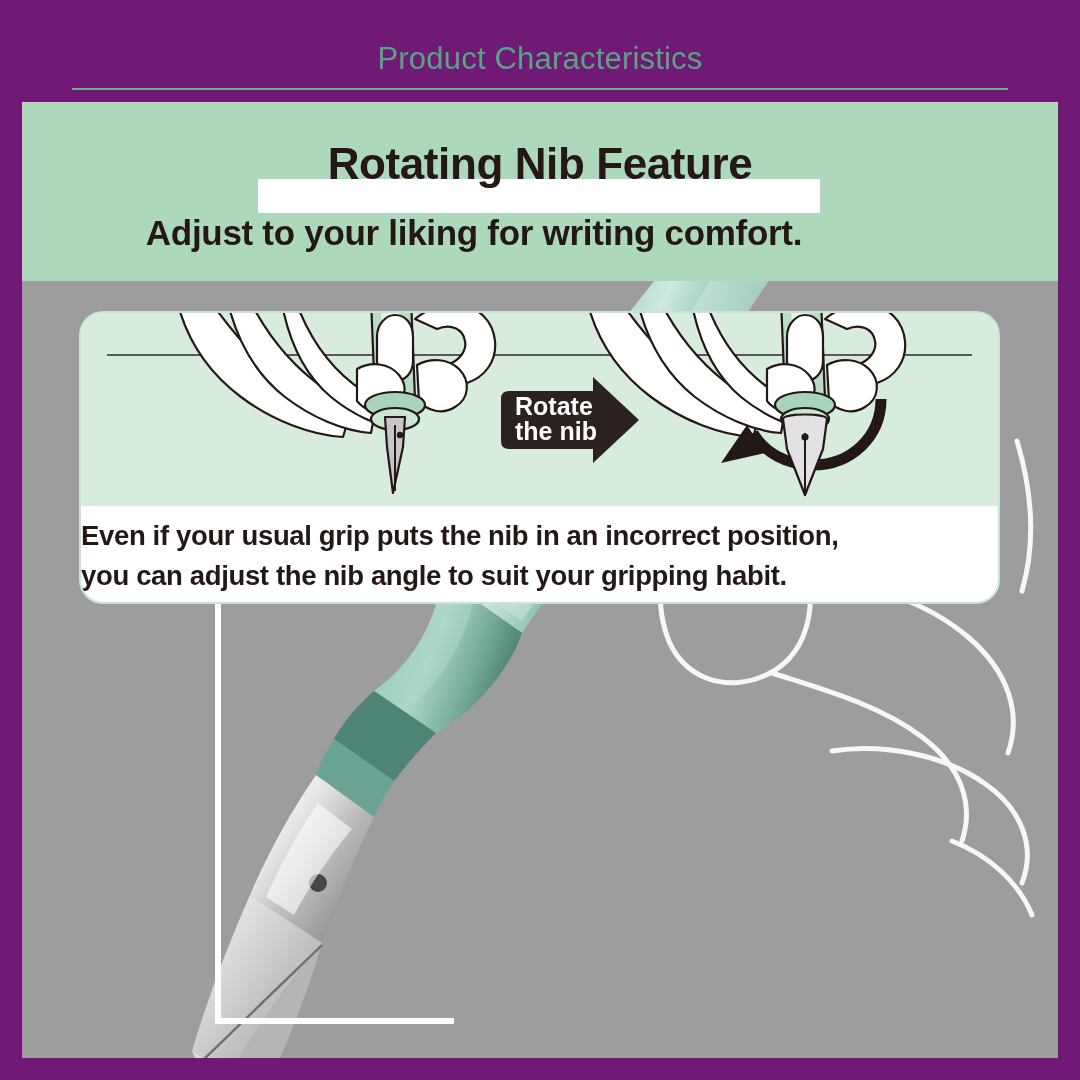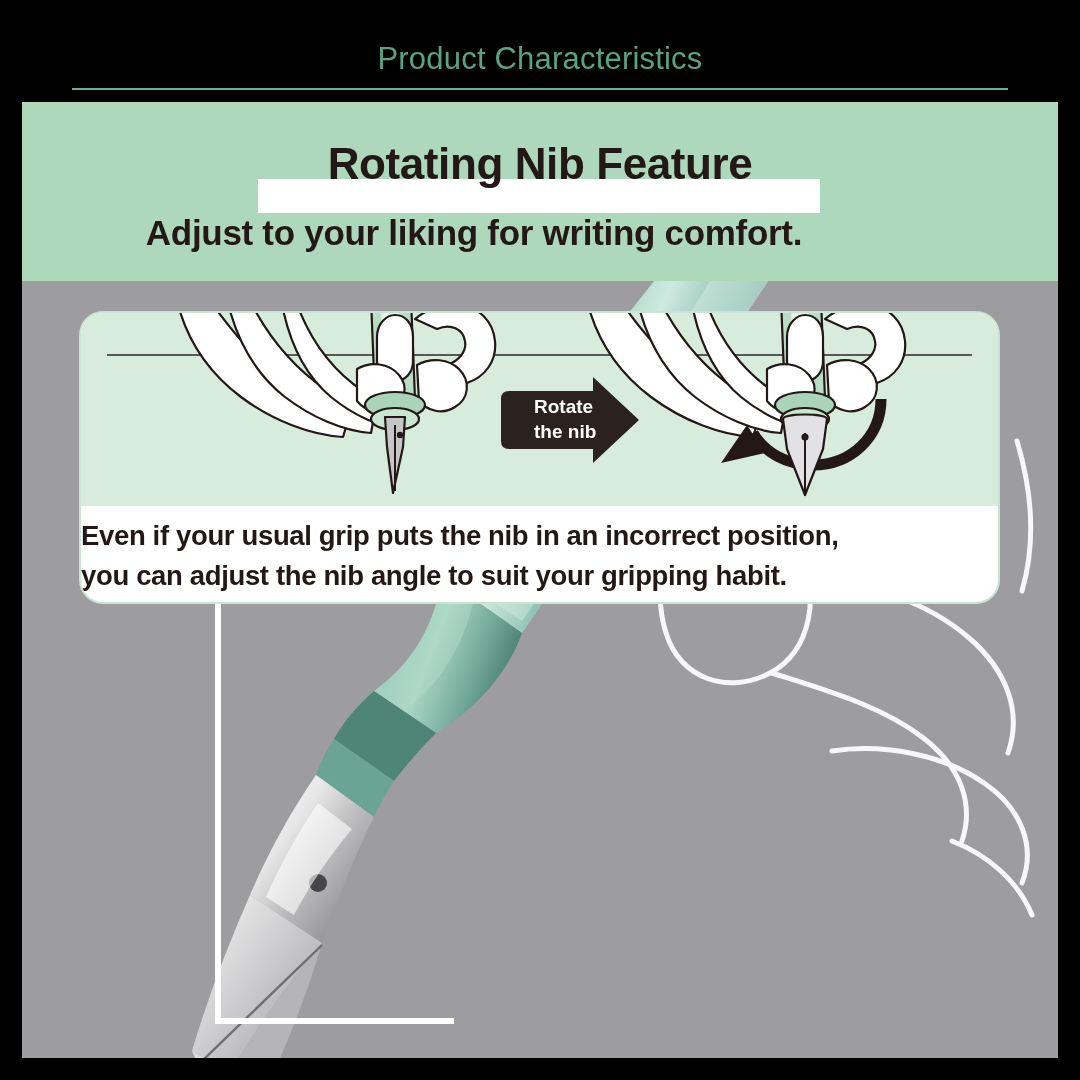--- a/index.html
+++ b/index.html
@@ -10,21 +10,21 @@
   body {
     width: 1080px;
     height: 1080px;
     font-family: "Liberation Sans", sans-serif;
     overflow: hidden;
   }
   .page {
     position: relative;
     width: 1080px;
     height: 1080px;
-    background: #000000;
+    background: #701a75;
   }
 
   
   .page-header {
     position: absolute;
     left: 0; top: 0;
     width: 1080px;
     height: 100px;
   }
   .header-title {
@@ -157,25 +157,24 @@
   .arrow-label {
     position: absolute;
     left: 412px; top: 64px;
     width: 148px;
     height: 86px;
   }
   .arrow-text {
     position: absolute;
     left: 22px; top: 17px;
     width: 86px;
-    font-size: 19px;
+    font-size: 25px;
     font-weight: bold;
     color: #ffffff;
     line-height: 25px;
-    margin-left: 19px;
   }
 
   .card-caption {
     position: absolute;
     left: 0; top: 196px;
     width: 917px;
     height: 93px;
     display: flex;
     flex-direction: column;
     align-items: flex-start;

